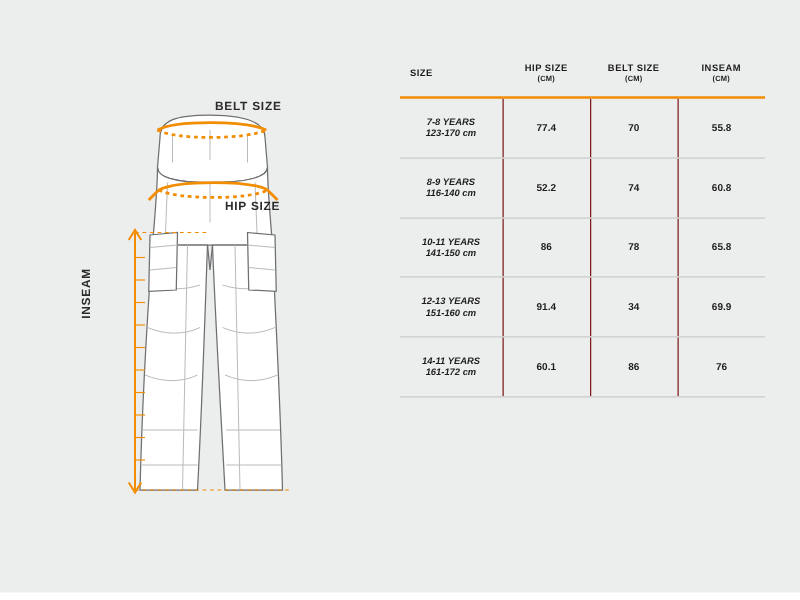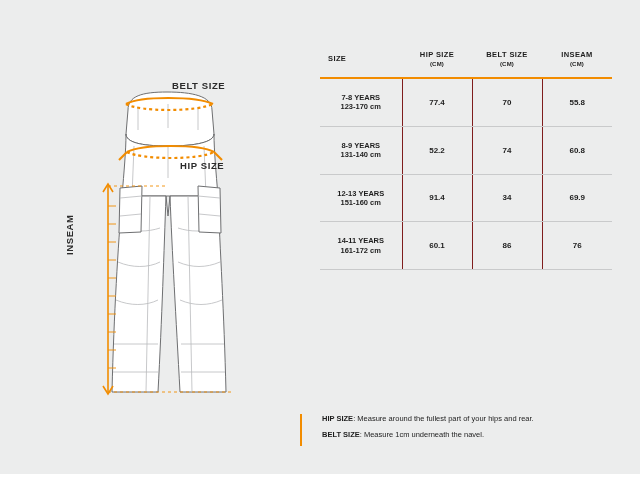--- a/index.html
+++ b/index.html
@@ -100,20 +100,21 @@
     padding: 14px 2px;
     border-bottom: 1px solid #c9cacb;
   }
   table.size-table tbody tr:last-child td {
     border-bottom: 1px solid #c9cacb;
   }
   table.size-table tbody td.col-size {
     font-weight: bold;
     font-size: 7.5px;
     line-height: 1.25;
+    font-style: italic;
   }
   table.size-table td.divider-left {
     border-left: 1px solid #7f1d1d;
     font-weight: bold;
   }
   
   #footnote {
     position: absolute;
     left: 300px;
     top: 414px;
@@ -273,51 +274,52 @@
             <div>7-8 YEARS</div>
             <div>123-170 cm</div>
           </td>
           <td class="divider-left">77.4</td>
           <td class="divider-left">70</td>
           <td class="divider-left">55.8</td>
         </tr>
         <tr>
           <td class="col-size">
             <div>8-9 YEARS</div>
-            <div>131-140 cm</div>
+            <div>116-140 cm</div>
           </td>
           <td class="divider-left">52.2</td>
           <td class="divider-left">74</td>
           <td class="divider-left">60.8</td>
         </tr>
         <tr>
           <td class="col-size">
+            <div>10-11 YEARS</div>
+            <div>141-150 cm</div>
+          </td>
+          <td class="divider-left">86</td>
+          <td class="divider-left">78</td>
+          <td class="divider-left">65.8</td>
+        </tr>
+        <tr>
+          <td class="col-size">
             <div>12-13 YEARS</div>
             <div>151-160 cm</div>
           </td>
           <td class="divider-left">91.4</td>
           <td class="divider-left">34</td>
           <td class="divider-left">69.9</td>
         </tr>
         <tr>
           <td class="col-size">
             <div>14-11 YEARS</div>
             <div>161-172 cm</div>
           </td>
           <td class="divider-left">60.1</td>
           <td class="divider-left">86</td>
           <td class="divider-left">76</td>
         </tr>
       </tbody>
     </table>
   </div>
 
-  <div id="footnote">
-    <p>
-      <b>HIP SIZE</b><span>: Measure around the fullest part of your hips and rear.</span>
-    </p>
-    <p>
-      <b>BELT SIZE</b><span>: Measure 1cm underneath the navel.</span>
-    </p>
-  </div>
 
   <div class="bottom-bar"></div>
 </div>
 
 </body></html>

